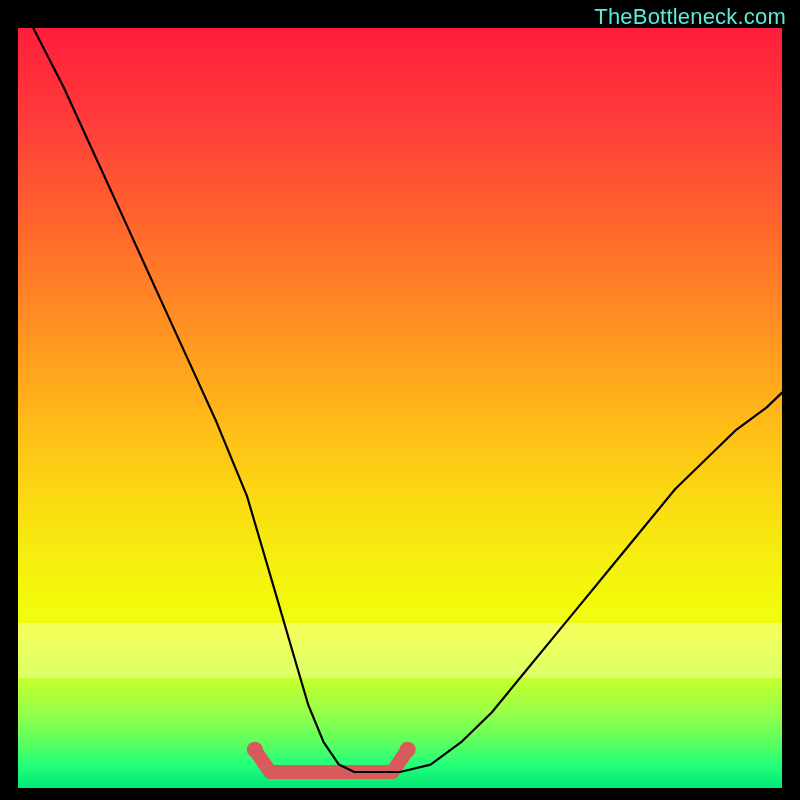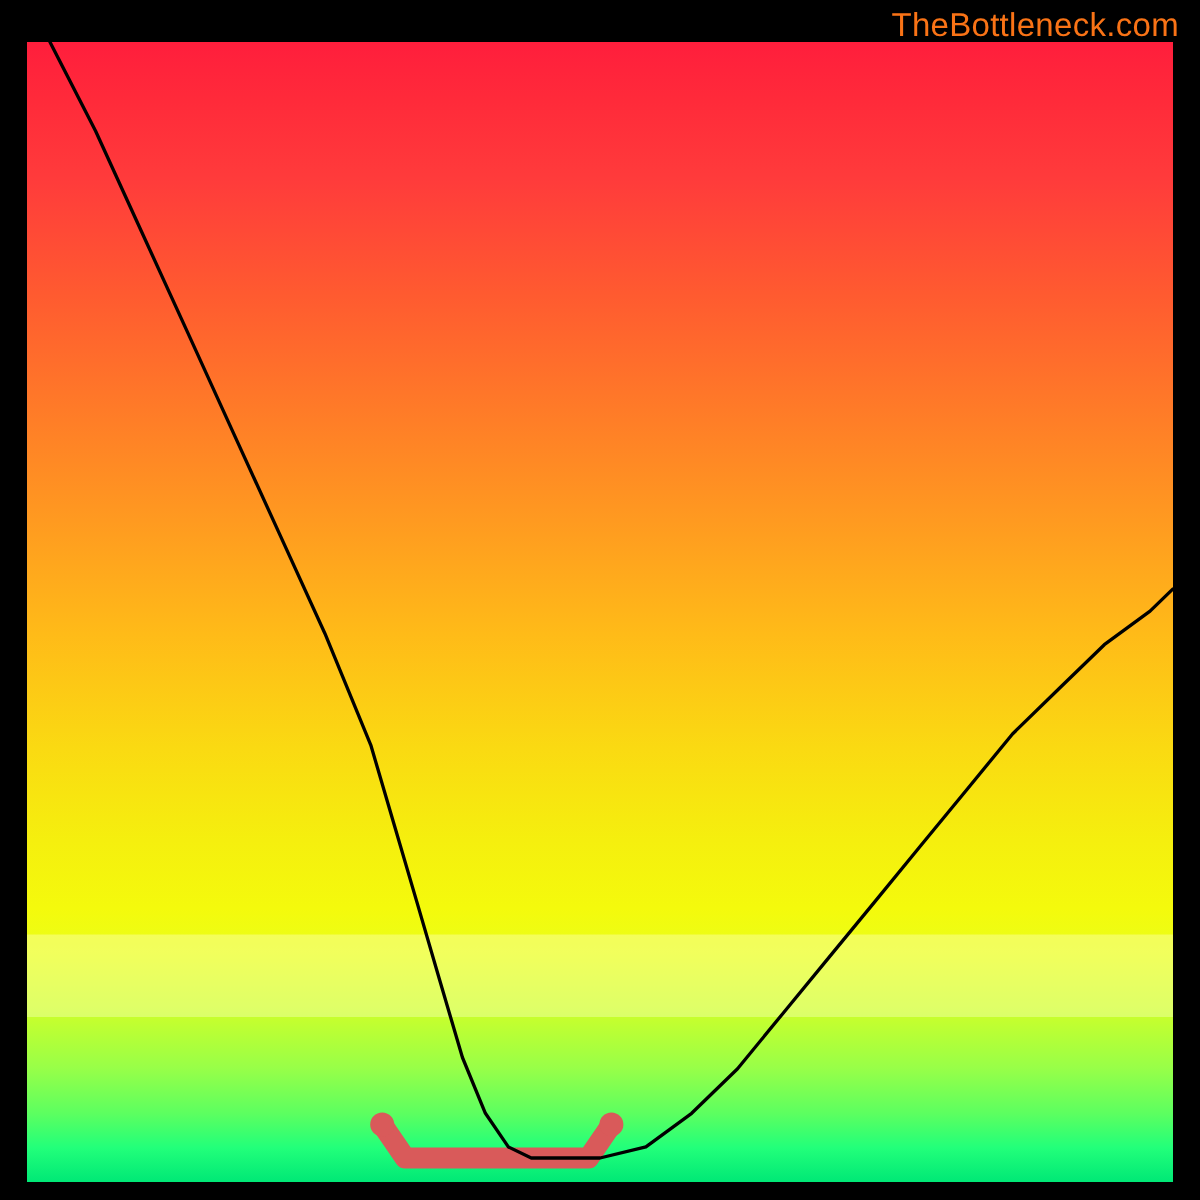--- a/index.html
+++ b/index.html
@@ -50,21 +50,21 @@
     left: 0;
     right: 0;
     bottom: 110px;
     height: 55px;
     background: rgba(255, 255, 220, 0.35);
   }
   .watermark {
     position: absolute;
     top: 4px;
     right: 14px;
-    color: #f97316;
+    color: #5eead4;
     font-size: 22px;
     font-weight: 500;
     letter-spacing: 0.2px;
   }
   svg.curve {
     position: absolute;
     left: 0;
     top: 0;
     width: 764px;
     height: 760px;

